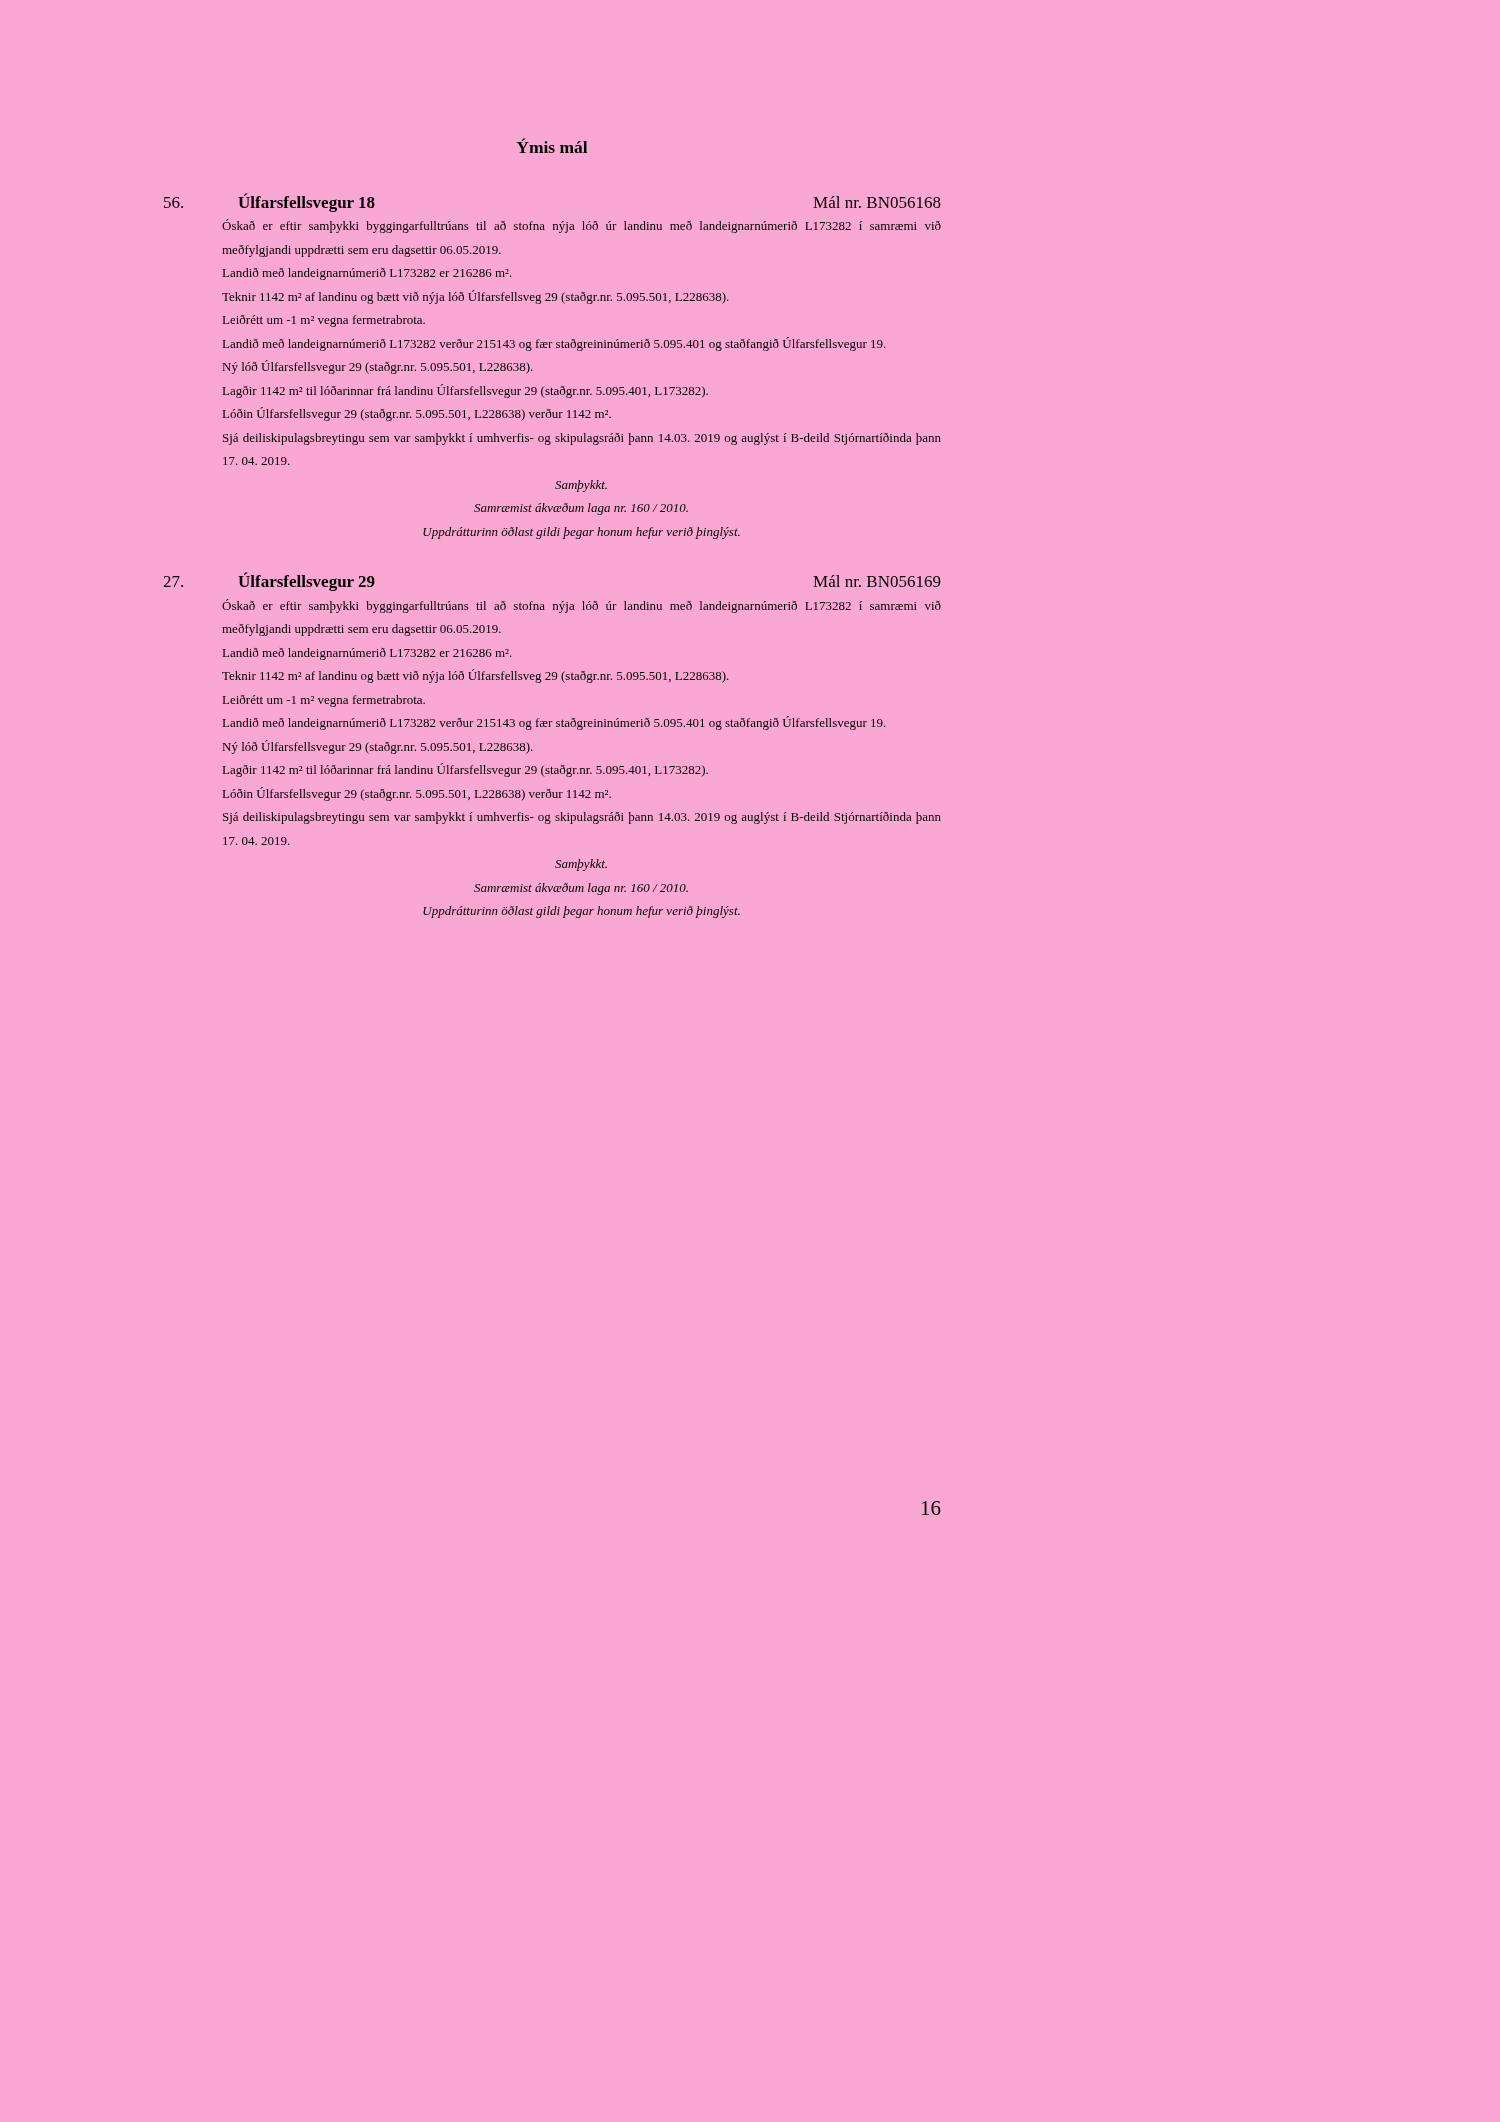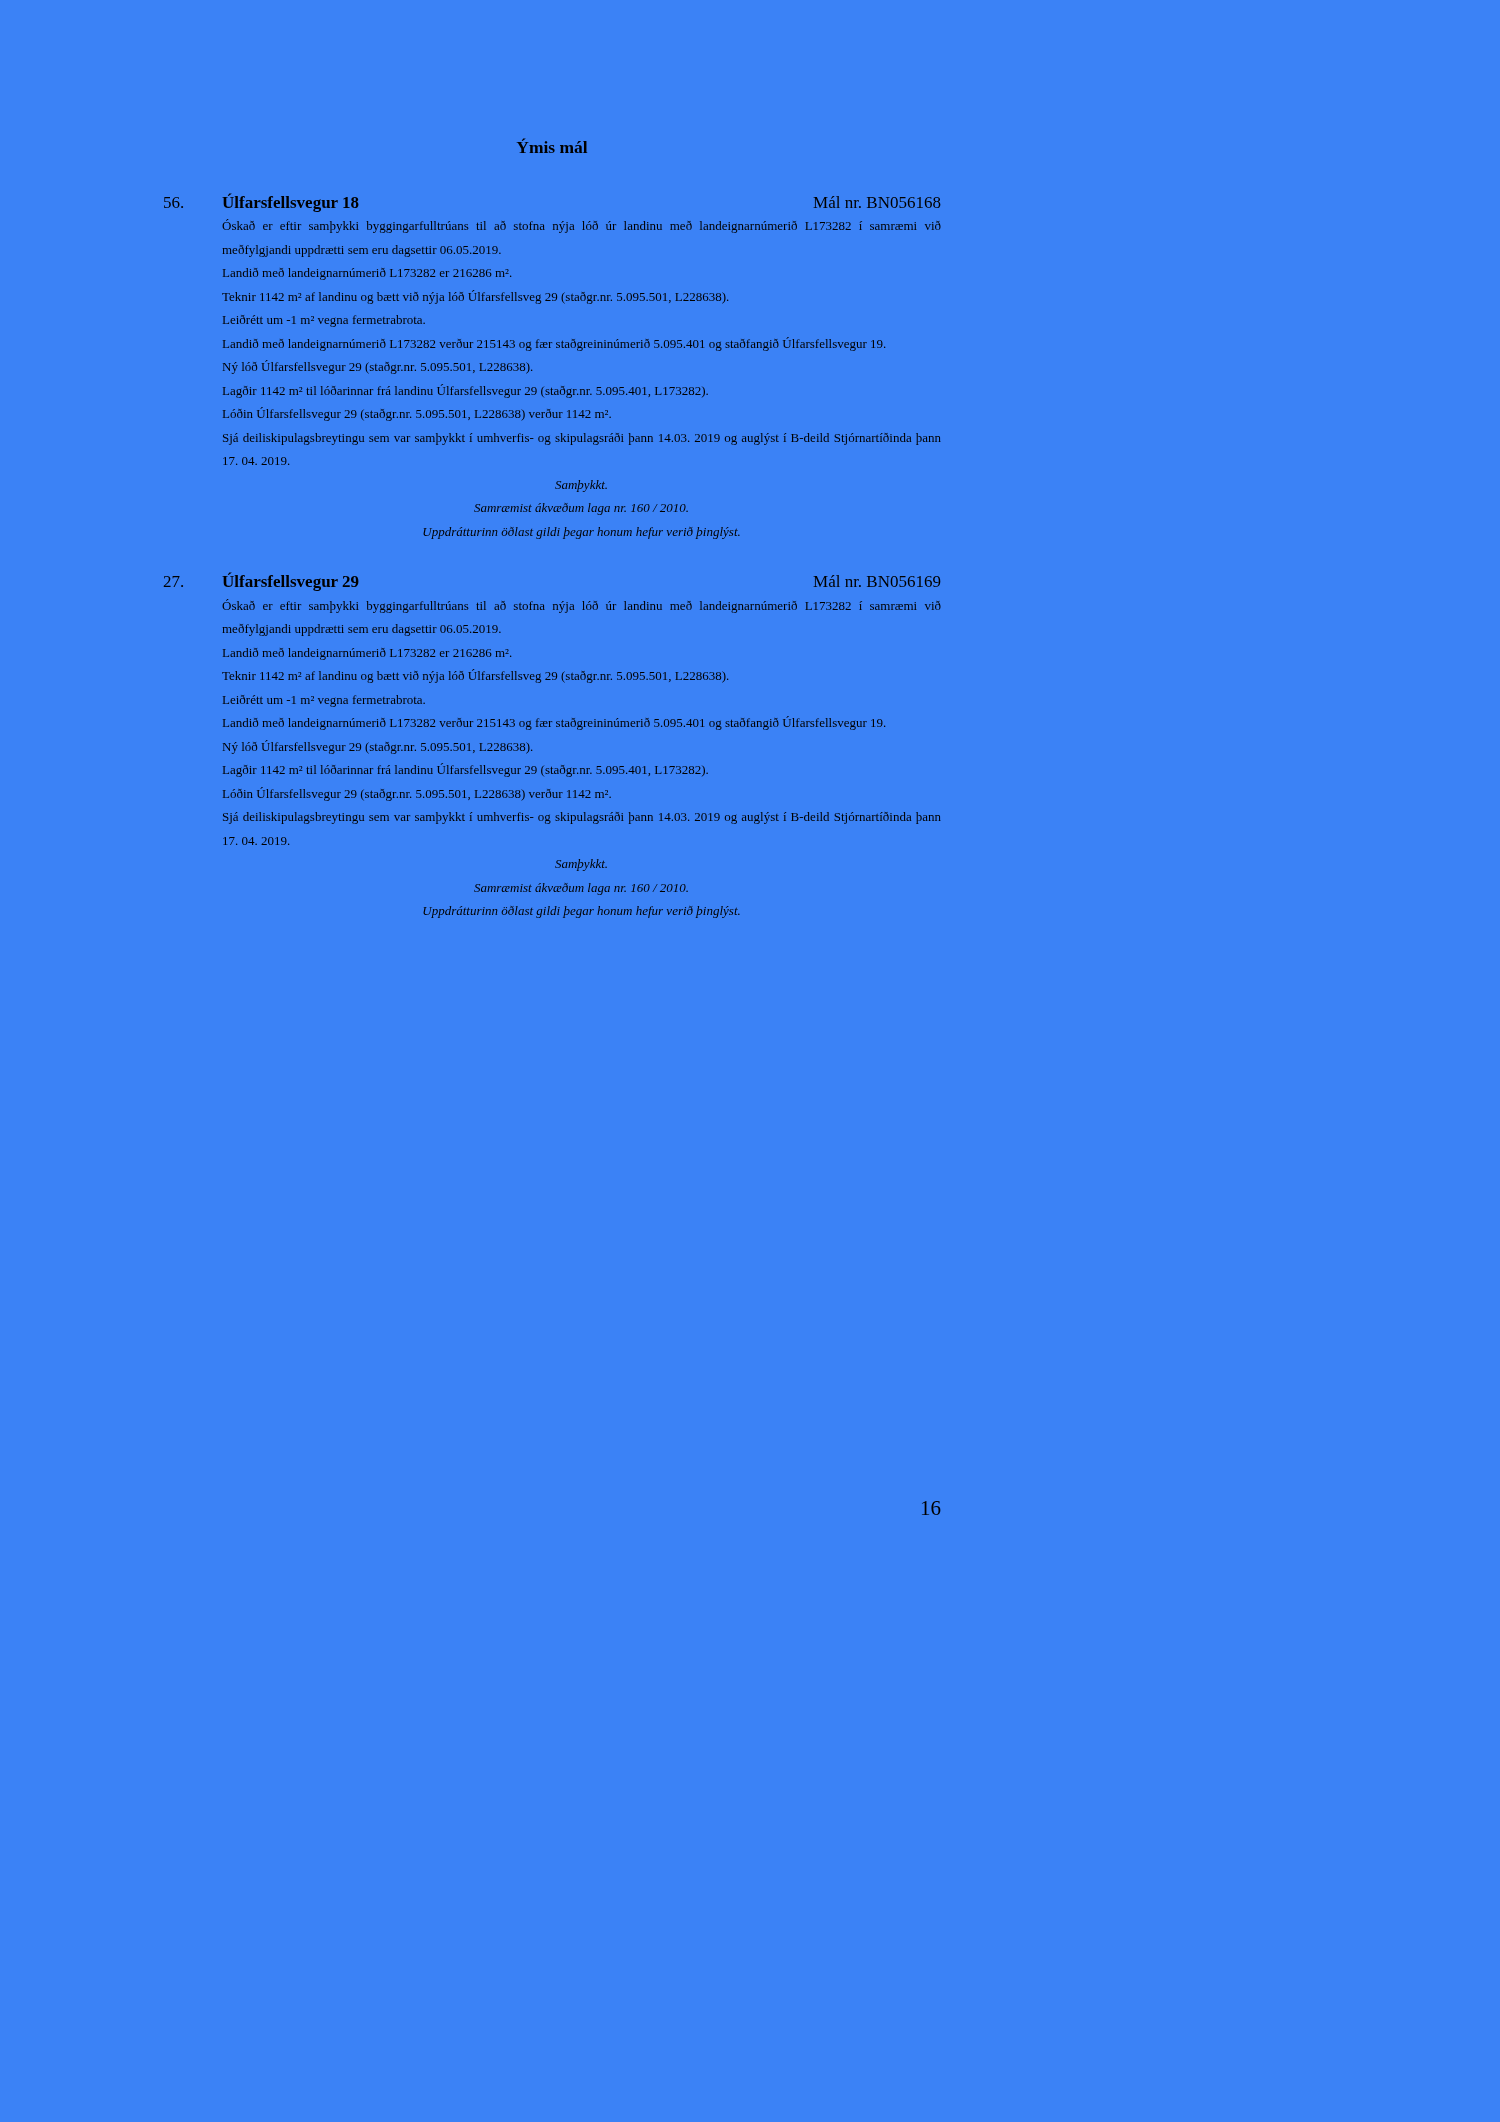--- a/index.html
+++ b/index.html
@@ -4,21 +4,21 @@
 <style>
   html, body {
     margin: 0;
     padding: 0;
     background: #ffffff;
   }
   .page {
     position: relative;
     width: 1500px;
     height: 2122px;
-    background: #3b82f6;
+    background: #f9a8d4;
     font-family: "Liberation Serif", serif;
     color: #000000;
     overflow: hidden;
   }
   .content {
     position: absolute;
     left: 163px;
     top: 136px;
     width: 778px;
   }
@@ -32,20 +32,21 @@
   .item {
     font-size: 17px;
     line-height: 23.5px;
   }
   .item + .item {
     margin-top: 27px;
   }
   .item-header {
     display: flex;
     align-items: center;
+    gap: 16px;
   }
   .item-number {
     flex: 0 0 59px;
     width: 59px;
   }
   .item-heading {
     font-weight: bold;
     white-space: nowrap;
   }
   .item-case {

